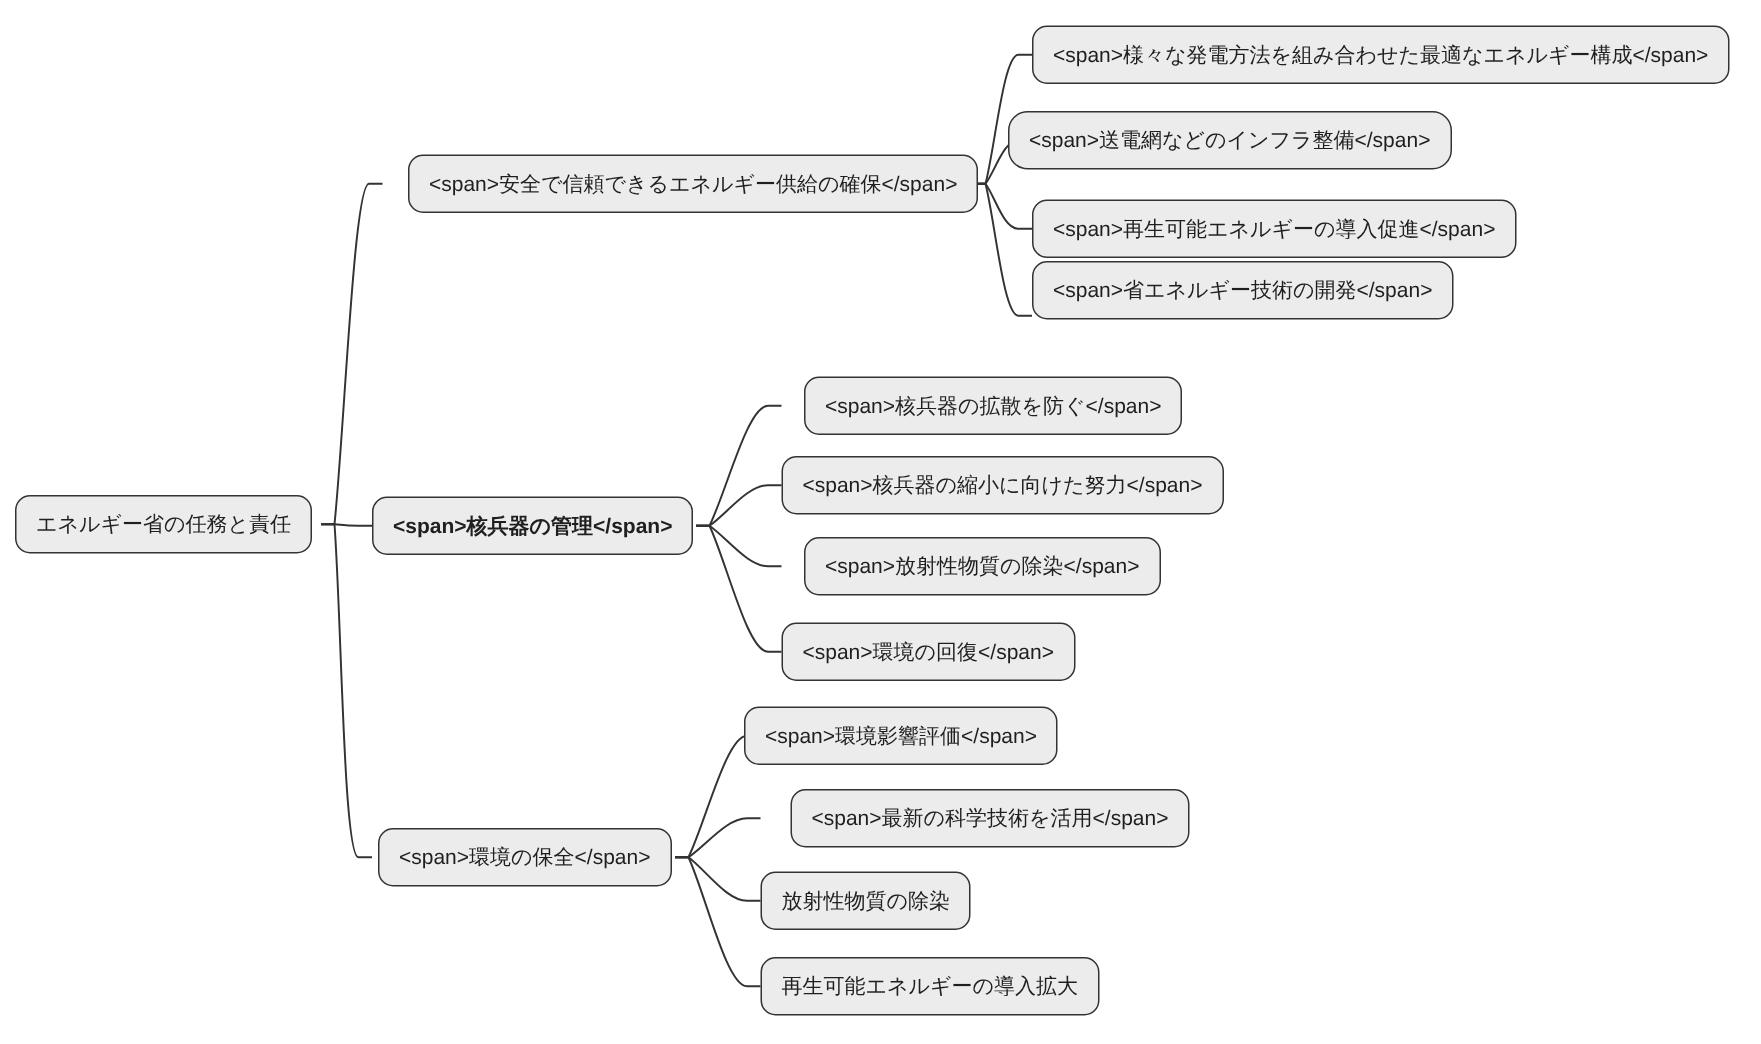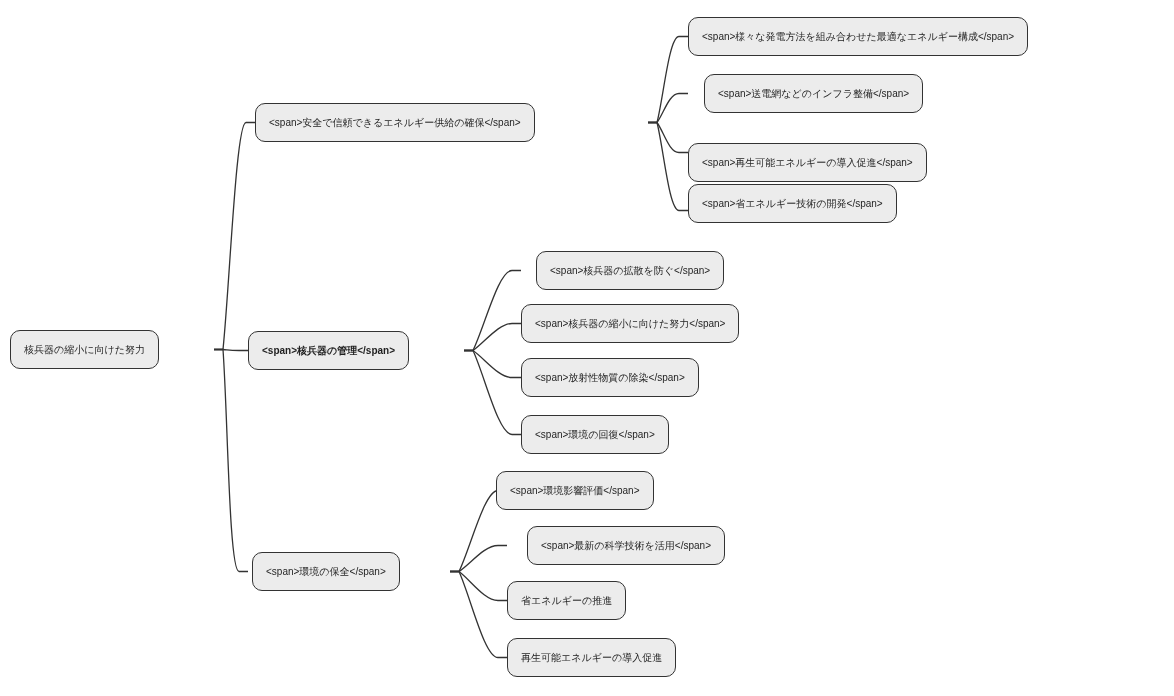--- a/index.html
+++ b/index.html
@@ -27,21 +27,21 @@
     stroke: #333333;
     stroke-width: 1.3;
   }
   .node {
     position: absolute;
     box-sizing: border-box;
     background: #ececec;
     border: 1.3px solid #333333;
     border-radius: 10px;
     padding: 8px 13px;
-    font-size: 10px;
+    font-size: 14px;
     line-height: 21px;
     color: #1f1f1f;
     white-space: nowrap;
     z-index: 2;
   }
 </style>
 </head>
 <body>
 
 <div class="canvas">
@@ -56,30 +56,30 @@
       <path class="link" d="M 464 350.5 H 473 C 484.7 342.4 498.35 323.5 512 323.5 H 521"></path>
       <path class="link" d="M 464 350.5 H 473 C 484.7 358.6 498.35 377.5 512 377.5 H 521"></path>
       <path class="link" d="M 464 350.5 H 473 C 484.7 375.7 498.35 434.5 512 434.5 H 521"></path>
       <path class="link" d="M 214 349.5 H 223 C 227.8 416.1 229 571.5 239 571.5 H 248"></path>
       <path class="link" d="M 450 571.5 H 459 C 470.7 547.2 484.35 490.5 498 490.5 H 507"></path>
       <path class="link" d="M 450 571.5 H 459 C 470.7 563.7 484.35 545.5 498 545.5 H 507"></path>
       <path class="link" d="M 450 571.5 H 459 C 470.7 580.2 484.35 600.5 498 600.5 H 507"></path>
       <path class="link" d="M 450 571.5 H 459 C 470.7 597.3 484.35 657.5 498 657.5 H 507"></path>
     </svg>
   <div id="nodes">
-      <div class="node" style="left: 10px; top: 330px;">核兵器の縮小に向けた努力</div>
-      <div class="node" style="left: 255px; top: 103px;">&lt;span&gt;安全で信頼できるエネルギー供給の確保&lt;/span&gt;</div>
+      <div class="node" style="left: 10px; top: 330px;">エネルギー省の任務と責任</div>
+      <div class="node" style="left: 272px; top: 103px;">&lt;span&gt;安全で信頼できるエネルギー供給の確保&lt;/span&gt;</div>
       <div class="node" style="left: 688px; top: 17px;">&lt;span&gt;様々な発電方法を組み合わせた最適なエネルギー構成&lt;/span&gt;</div>
-      <div class="node" style="left: 704px; top: 74px;">&lt;span&gt;送電網などのインフラ整備&lt;/span&gt;</div>
-      <div class="node" style="left: 688px; top: 143px;">&lt;span&gt;再生可能エネルギーの導入促進&lt;/span&gt;</div>
-      <div class="node" style="left: 688px; top: 184px;">&lt;span&gt;省エネルギー技術の開発&lt;/span&gt;</div>
+      <div class="node" style="left: 672px; top: 74px; border-radius: 13px;">&lt;span&gt;送電網などのインフラ整備&lt;/span&gt;</div>
+      <div class="node" style="left: 688px; top: 133px;">&lt;span&gt;再生可能エネルギーの導入促進&lt;/span&gt;</div>
+      <div class="node" style="left: 688px; top: 174px;">&lt;span&gt;省エネルギー技術の開発&lt;/span&gt;</div>
       <div class="node" style="left: 248px; top: 331px; font-weight: bold;">&lt;span&gt;核兵器の管理&lt;/span&gt;</div>
       <div class="node" style="left: 521px; top: 251px; margin-left: 15px;">&lt;span&gt;核兵器の拡散を防ぐ&lt;/span&gt;</div>
       <div class="node" style="left: 521px; top: 304px; text-align: right;">&lt;span&gt;核兵器の縮小に向けた努力&lt;/span&gt;</div>
-      <div class="node" style="left: 521px; top: 358px;">&lt;span&gt;放射性物質の除染&lt;/span&gt;</div>
+      <div class="node" style="left: 536px; top: 358px;">&lt;span&gt;放射性物質の除染&lt;/span&gt;</div>
       <div class="node" style="left: 521px; top: 415px; text-align: right;">&lt;span&gt;環境の回復&lt;/span&gt;</div>
       <div class="node" style="left: 252px; top: 552px;">&lt;span&gt;環境の保全&lt;/span&gt;</div>
       <div class="node" style="left: 496px; top: 471px; text-align: center;">&lt;span&gt;環境影響評価&lt;/span&gt;</div>
       <div class="node" style="left: 507px; top: 526px; margin-left: 20px;">&lt;span&gt;最新の科学技術を活用&lt;/span&gt;</div>
-      <div class="node" style="left: 507px; top: 581px;">省エネルギーの推進</div>
-      <div class="node" style="left: 507px; top: 638px;">再生可能エネルギーの導入促進</div>
+      <div class="node" style="left: 507px; top: 581px;">放射性物質の除染</div>
+      <div class="node" style="left: 507px; top: 638px;">再生可能エネルギーの導入拡大</div>
     </div>
 </div>
 
 </body></html>

